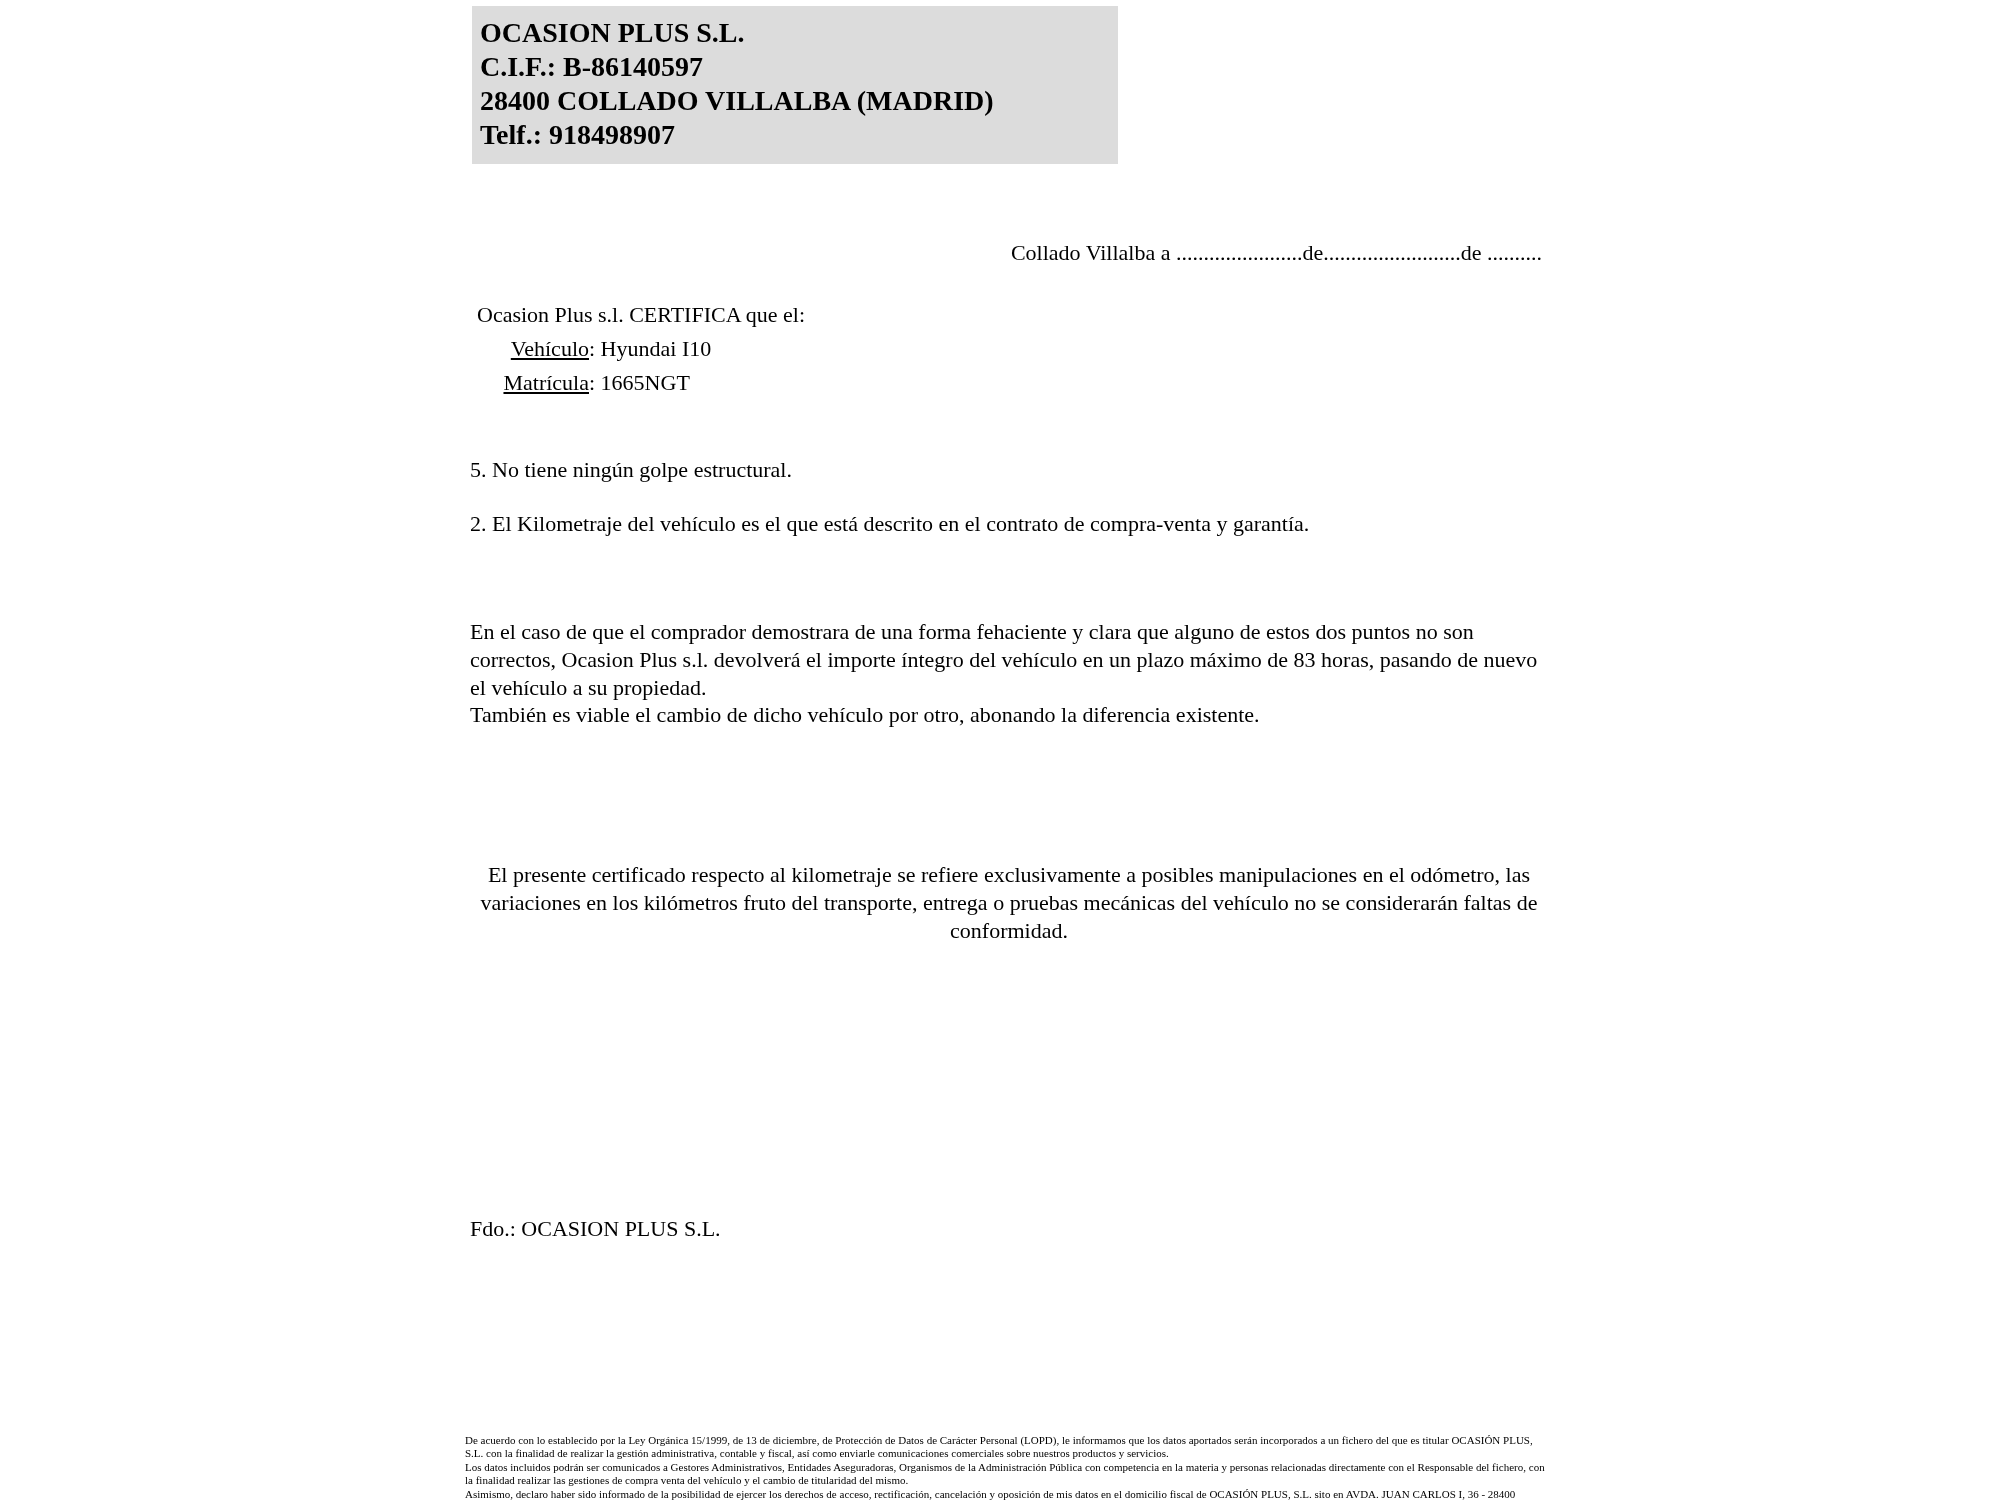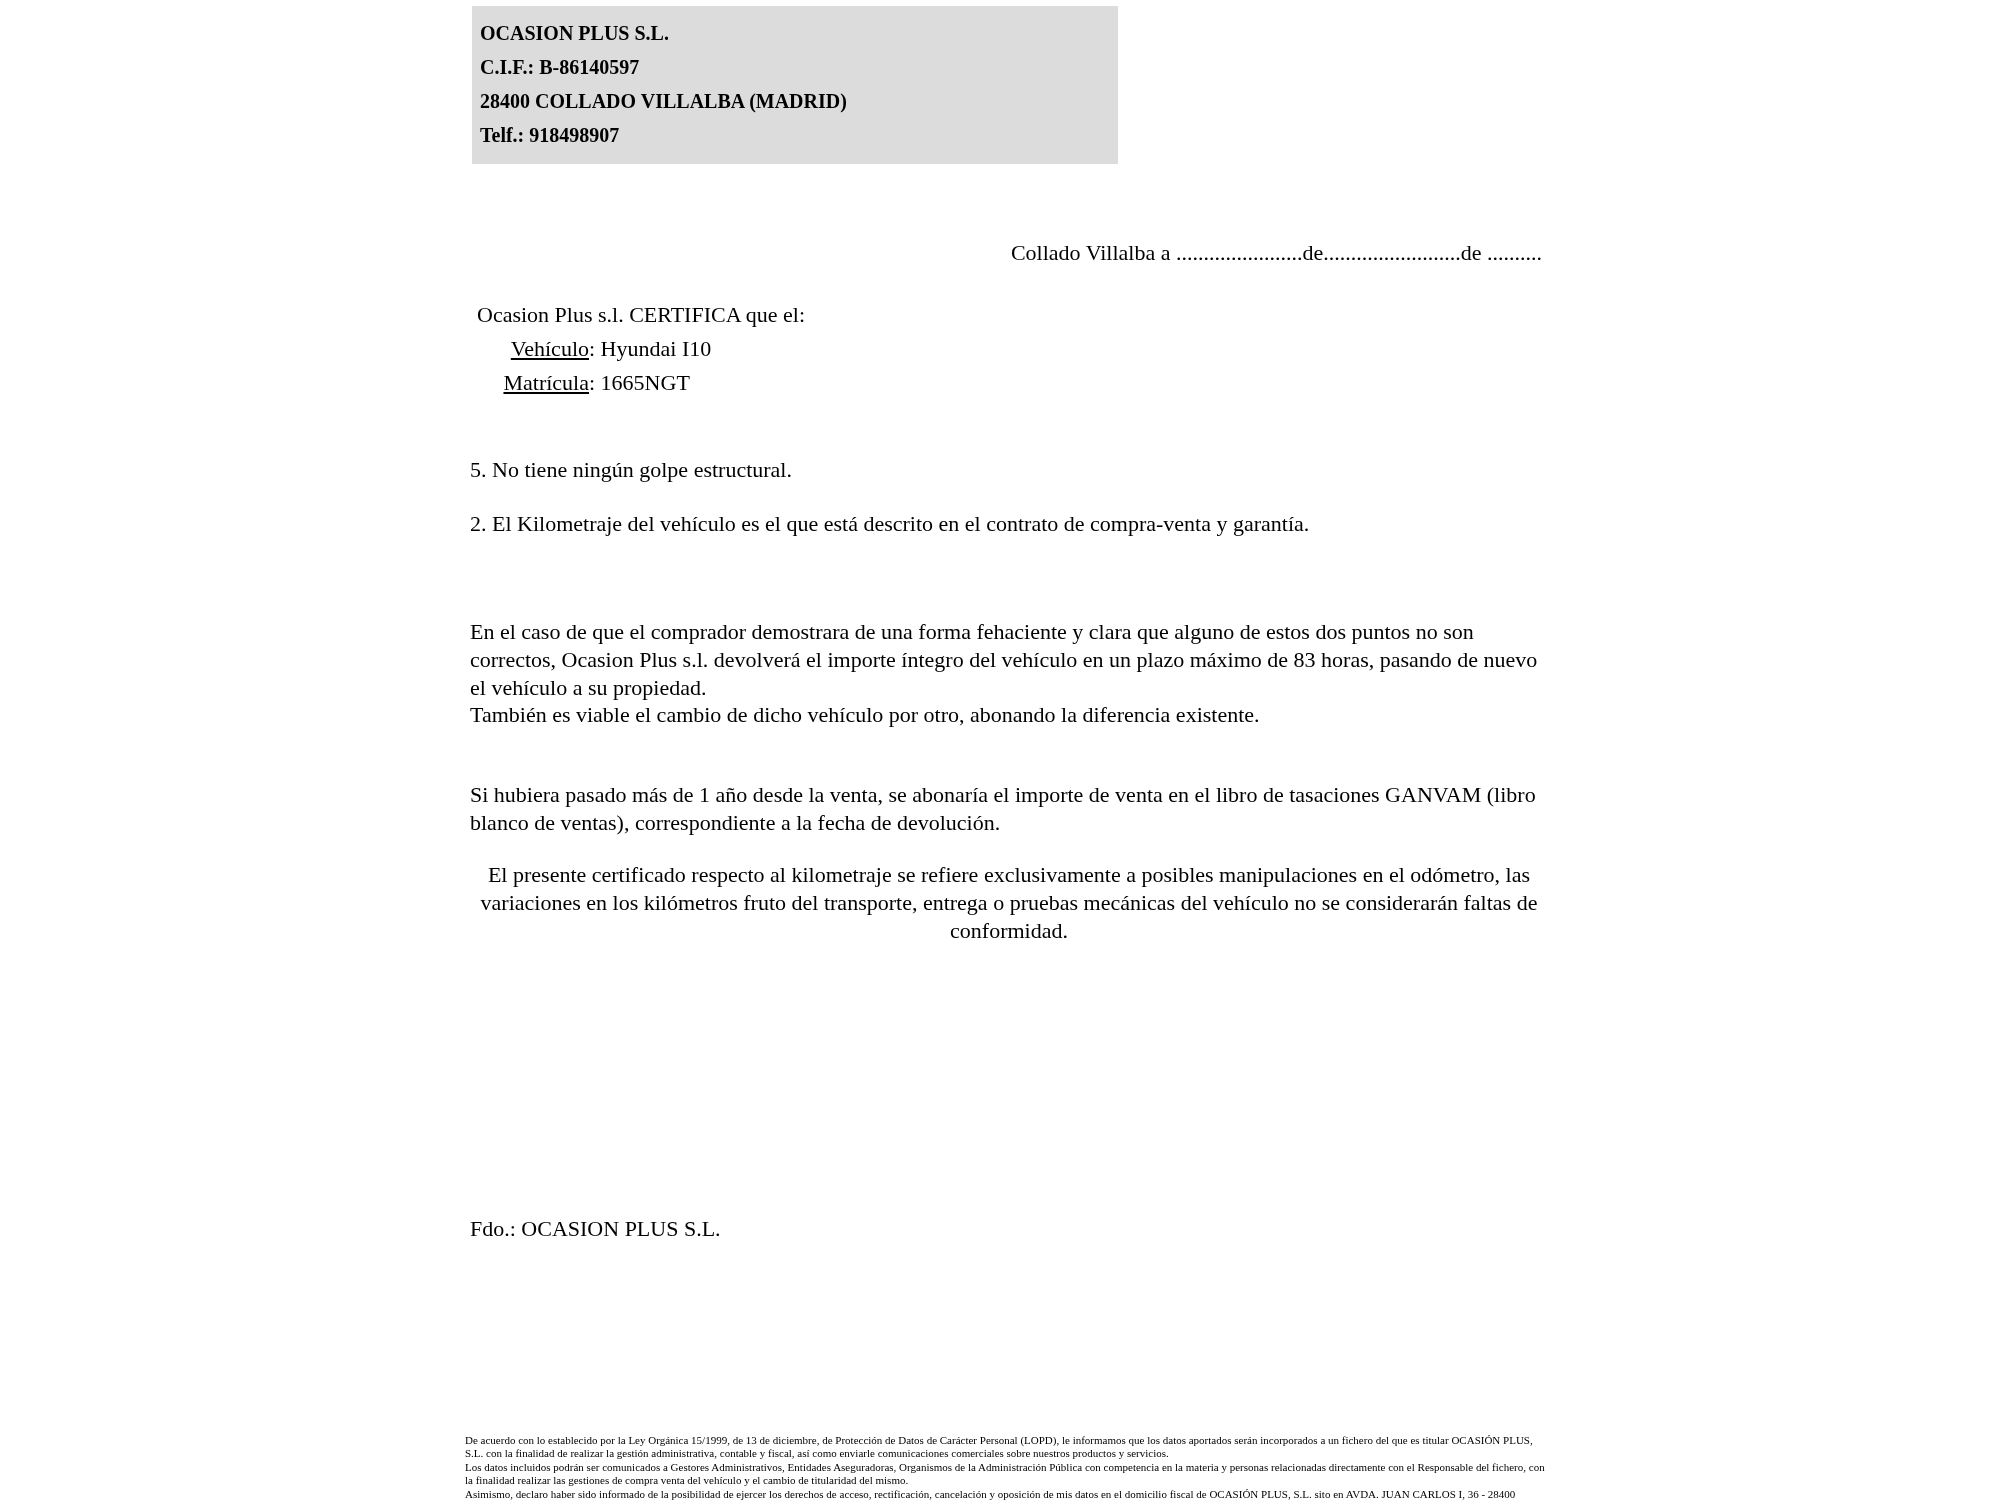--- a/index.html
+++ b/index.html
@@ -14,21 +14,21 @@
     overflow: hidden;
   }
   .header-box {
     position: absolute;
     left: 472px;
     top: 6px;
     width: 646px;
     background: #dcdcdc;
     padding: 10px 12px 12px 8px;
     font-weight: bold;
-    font-size: 20px;
+    font-size: 28px;
     line-height: 34px;
   }
   .date-line {
     position: absolute;
     left: 472px;
     top: 240px;
     width: 1070px;
     text-align: right;
     font-size: 22px;
   }
@@ -109,21 +109,20 @@
 
   <div class="spec-row plate">
     <span class="spec-label"><span>Matrícula</span></span><span>: 1665NGT</span>
   </div>
 
   <div class="point p1">5. No tiene ningún golpe estructural.</div>
   <div class="point p2">2. El Kilometraje del vehículo es el que está descrito en el contrato de compra-venta y garantía.</div>
 
   <div class="para a">En el caso de que el comprador demostrara de una forma fehaciente y clara que alguno de estos dos puntos no son correctos, Ocasion Plus s.l. devolverá el importe íntegro del vehículo en un plazo máximo de 83 horas, pasando de nuevo el vehículo a su propiedad.</div>
   <div class="para b">También es viable el cambio de dicho vehículo por otro, abonando la diferencia existente.</div>
-  <div class="para c">Si hubiera pasado más de 1 año desde la venta, se abonaría el importe de venta en el libro de tasaciones GANVAM (libro blanco de ventas), correspondiente a la fecha de devolución.</div>
   <div class="para d">El presente certificado respecto al kilometraje se refiere exclusivamente a posibles manipulaciones en el odómetro, las variaciones en los kilómetros fruto del transporte, entrega o pruebas mecánicas del vehículo no se considerarán faltas de conformidad.</div>
 
   <div class="signature">Fdo.: OCASION PLUS S.L.</div>
 
   <div class="legal-footer">
     <div>De acuerdo con lo establecido por la Ley Orgánica 15/1999, de 13 de diciembre, de Protección de Datos de Carácter Personal (LOPD), le informamos que los datos aportados serán incorporados a un fichero del que es titular OCASIÓN PLUS, S.L. con la finalidad de realizar la gestión administrativa, contable y fiscal, así como enviarle comunicaciones comerciales sobre nuestros productos y servicios.</div>
     <div>Los datos incluidos podrán ser comunicados a Gestores Administrativos, Entidades Aseguradoras, Organismos de la Administración Pública con competencia en la materia y personas relacionadas directamente con el Responsable del fichero, con la finalidad realizar las gestiones de compra venta del vehículo y el cambio de titularidad del mismo.</div>
     <div>Asimismo, declaro haber sido informado de la posibilidad de ejercer los derechos de acceso, rectificación, cancelación y oposición de mis datos en el domicilio fiscal de OCASIÓN PLUS, S.L. sito en AVDA. JUAN CARLOS I, 36 - 28400 COLLADO VILLALBA - MADRID. Inscrita en el Registro Mercantil de Madrid Tomo:150, Inscripción:1, Hoja:M 511731</div>
   </div>
 

